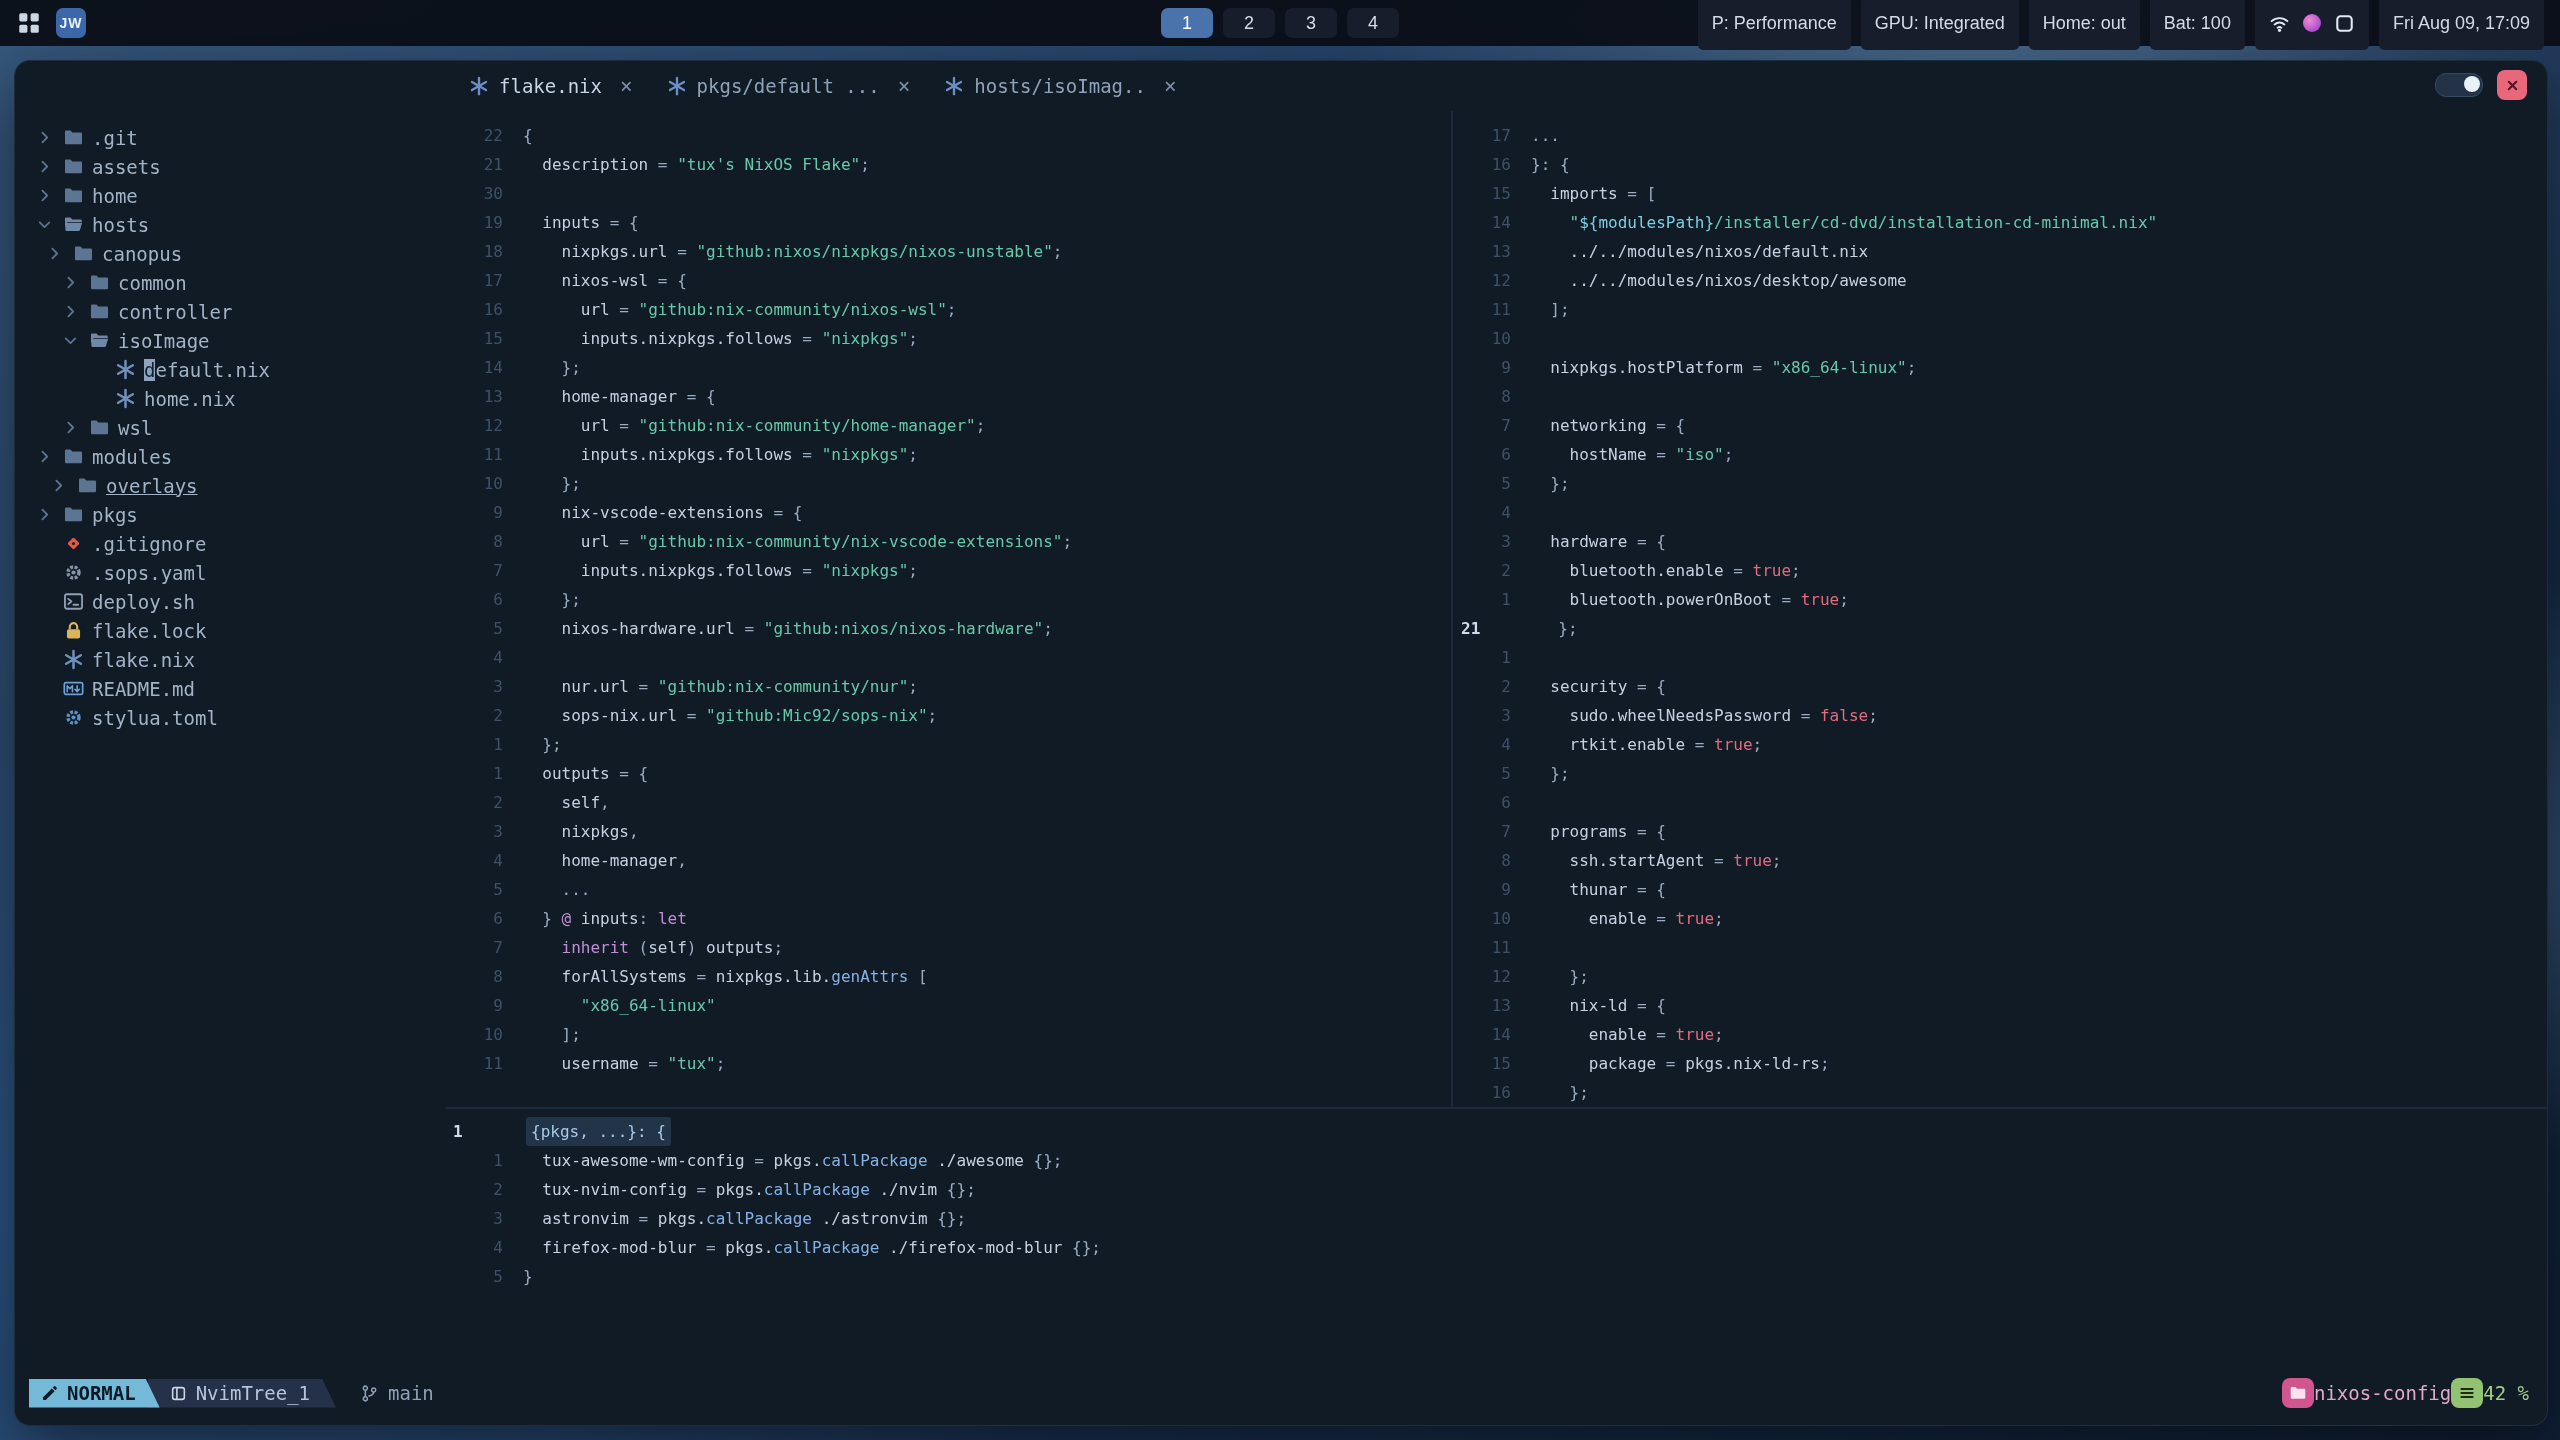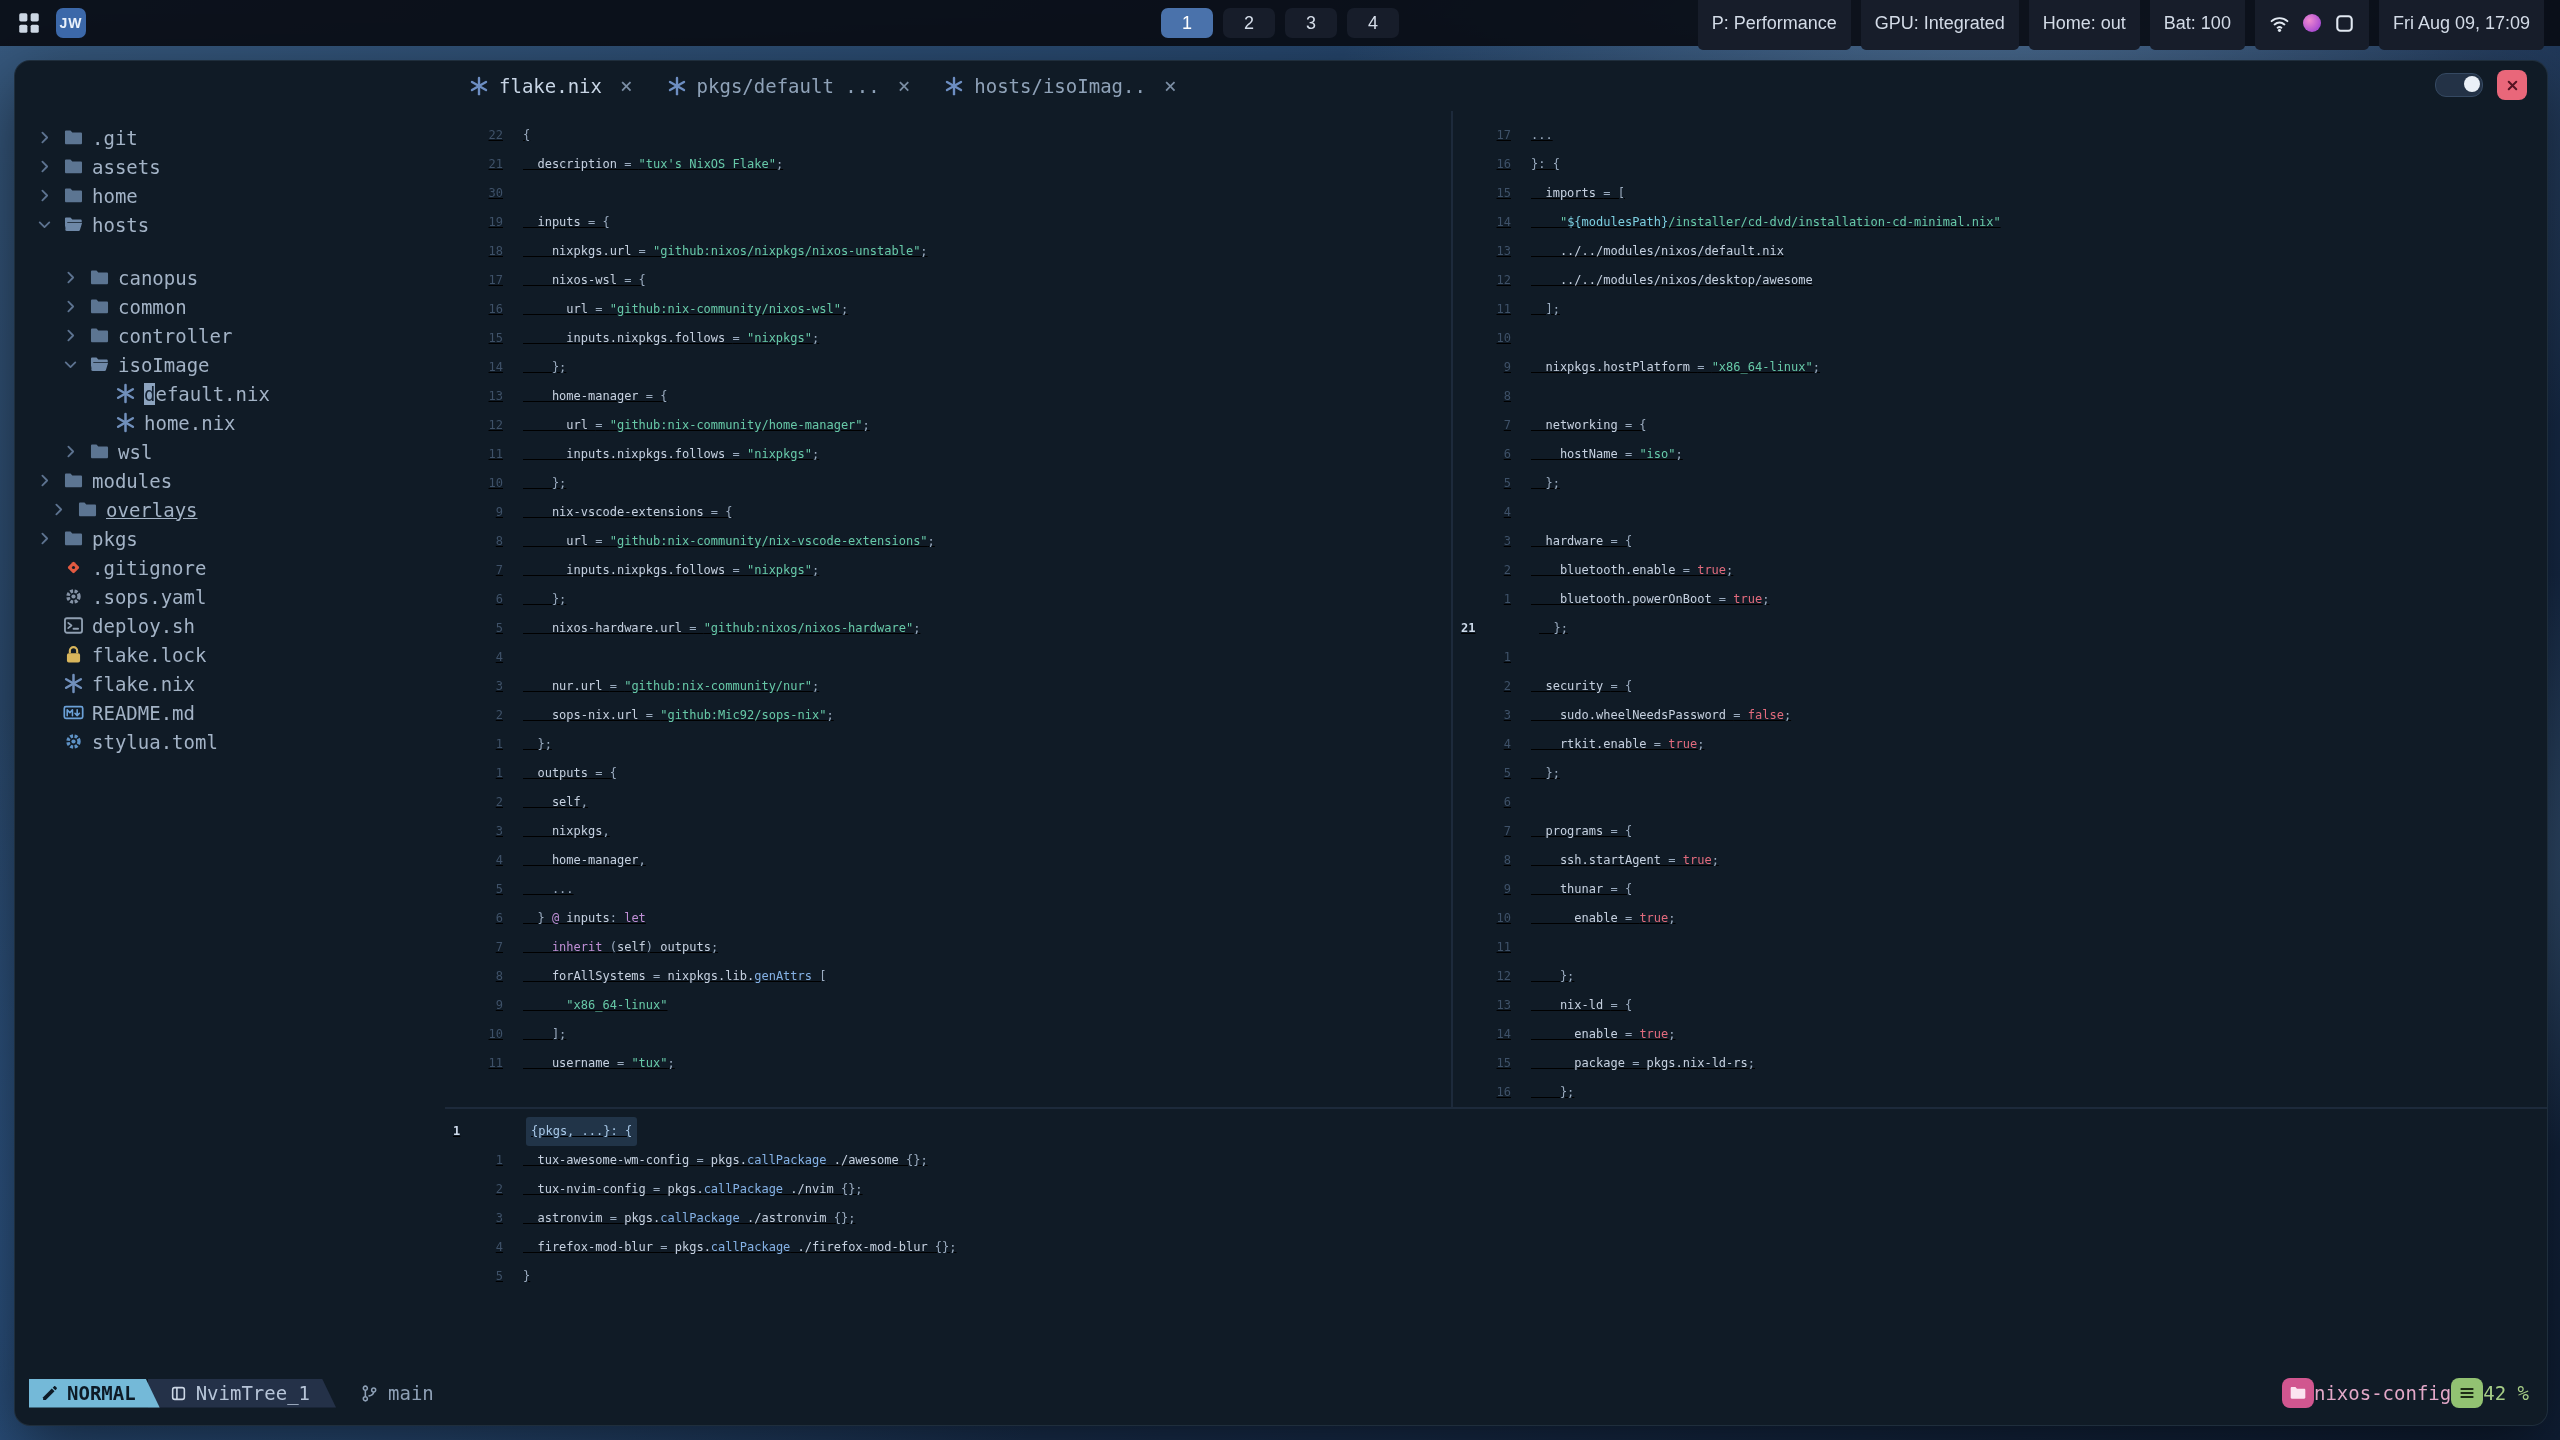--- a/index.html
+++ b/index.html
@@ -67,22 +67,22 @@
   .i-gear-gray{color:#8593a6;}
   .i-shell{color:#90a0b2;}
   .i-lock{color:#d9b65c;}
   .i-markdown{color:#6ba1d8;}
   .i-gear-blue{color:#5e92c6;}
   .cursor{background:#8da4bf;color:#122031;}
 
   
   .editors{flex:1;display:flex;flex-direction:column;min-width:0;}
   .toprow{flex:1;display:flex;min-height:0;}
-  .pane{font-family:"DejaVu Sans Mono","Liberation Mono",monospace;font-size:12px;line-height:29px;
-    overflow:hidden;padding-top:10px;text-decoration:underline;}
+  .pane{font-family:"DejaVu Sans Mono","Liberation Mono",monospace;font-size:16px;line-height:29px;
+    overflow:hidden;padding-top:10px;}
   .pane-left{width:1006px;flex:0 0 auto;}
   .pane-right{flex:1;border-left:2px solid #1d2a3b;}
   .bottomrow{height:262px;flex:0 0 auto;border-top:2px solid #1d2a3b;}
   .pane-bottom{padding-top:8px;}
   .cl{display:flex;height:29px;align-items:center;}
   .ln{width:58px;flex:0 0 auto;text-align:right;color:#3e5168;}
   .ln.cur{text-align:left;padding-left:8px;color:#cedbeb;font-weight:bold;}
   .code{white-space:pre;margin-left:20px;}
   .code.hl{background:#213448;border-radius:3px;padding:0 5px;margin-left:15px;}
   .tk-w{color:#c6d1e0;}
@@ -239,21 +239,21 @@
                 <path d="M6 3.5L10.5 8 6 12.5" fill="none" stroke="currentColor" stroke-width="1.7" stroke-linecap="round" stroke-linejoin="round"></path>
               </svg></span><span class="icn tree-icn i-folder"><svg viewBox="0 0 16 16">
                 <path fill="currentColor" d="M1.5 3.6c0-.6.4-1 1-1h3.2l1.4 1.6h6.4c.6 0 1 .4 1 1v6.9c0 .6-.4 1-1 1h-11c-.6 0-1-.4-1-1z"></path>
               </svg></span><span class="tlabel">home</span></div>
           <div class="trow" style="padding-left: 18px;"><span class="chev"><svg viewBox="0 0 16 16">
                 <path d="M3.5 6L8 10.5 12.5 6" fill="none" stroke="currentColor" stroke-width="1.7" stroke-linecap="round" stroke-linejoin="round"></path>
               </svg></span><span class="icn tree-icn i-folder-open"><svg viewBox="0 0 16 16">
                 <path fill="currentColor" d="M1.5 3.6c0-.6.4-1 1-1h3.2l1.4 1.6h6.2c.6 0 1 .4 1 1v.8H3.4L1.5 11z"></path>
                 <path fill="currentColor" d="M2.3 6.6h12.3l-1.7 5.6c-.1.4-.5.7-1 .7H2.8c-.7 0-1.2-.6-1-1.3z"></path>
               </svg></span><span class="tlabel">hosts</span></div>
-          <div class="trow" style="padding-left: 44px; margin-top: 24px;"><span class="chev"><svg viewBox="0 0 16 16">
+          <div class="trow" style="padding-left: 28px;"><span class="chev"><svg viewBox="0 0 16 16">
                 <path d="M6 3.5L10.5 8 6 12.5" fill="none" stroke="currentColor" stroke-width="1.7" stroke-linecap="round" stroke-linejoin="round"></path>
               </svg></span><span class="icn tree-icn i-folder"><svg viewBox="0 0 16 16">
                 <path fill="currentColor" d="M1.5 3.6c0-.6.4-1 1-1h3.2l1.4 1.6h6.4c.6 0 1 .4 1 1v6.9c0 .6-.4 1-1 1h-11c-.6 0-1-.4-1-1z"></path>
               </svg></span><span class="tlabel">canopus</span></div>
           <div class="trow" style="padding-left: 44px;"><span class="chev"><svg viewBox="0 0 16 16">
                 <path d="M6 3.5L10.5 8 6 12.5" fill="none" stroke="currentColor" stroke-width="1.7" stroke-linecap="round" stroke-linejoin="round"></path>
               </svg></span><span class="icn tree-icn i-folder"><svg viewBox="0 0 16 16">
                 <path fill="currentColor" d="M1.5 3.6c0-.6.4-1 1-1h3.2l1.4 1.6h6.4c.6 0 1 .4 1 1v6.9c0 .6-.4 1-1 1h-11c-.6 0-1-.4-1-1z"></path>
               </svg></span><span class="tlabel">common</span></div>
           <div class="trow" style="padding-left: 44px;"><span class="chev"><svg viewBox="0 0 16 16">

